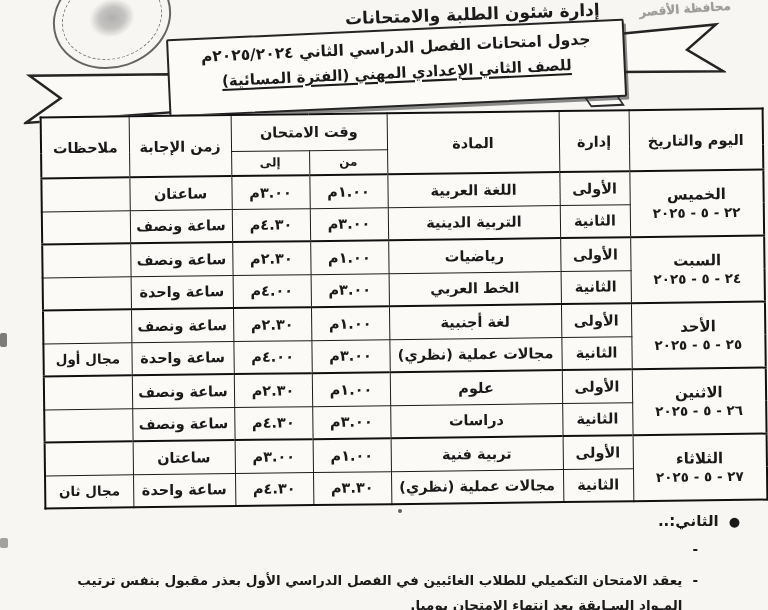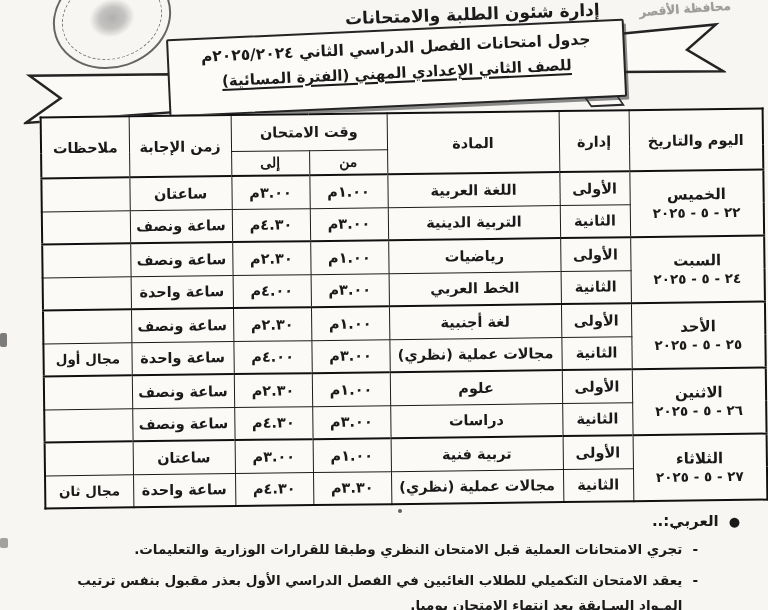--- a/index.html
+++ b/index.html
@@ -59,21 +59,21 @@
   .fold-r { right:108px; top:76px; transform:skewX(32deg); }
 
   
   .table-wrap { position:absolute; top:112px; left:42px; width:724px;
     transform:rotate(-0.7deg); }
   table { width:100%; border-collapse:collapse; direction:rtl;
     border:2.8px solid #101010; background:#fbfaf7; }
   th, td { border:1.5px solid #1c1c1c; text-align:center; vertical-align:middle;
     font-weight:bold; padding:1px 2px; }
   thead th { font-size:14.5px; height:36px; }
-  thead tr.sub th { height:25px; font-size:14px;font-family:Liberation Serif, serif; }
+  thead tr.sub th { height:25px; font-size:12px; }
   tbody td { height:33px; font-size:14.5px; }
   tbody tr.group-start td { border-top:2.8px solid #101010; }
   .day-cell { line-height:1.25; }
   .day-name { font-size:15px; font-weight:bold; }
   .day-date { font-size:13.5px; font-weight:bold; margin-top:1px; }
   .subject-cell { font-size:14.5px; }
   .note-cell { font-size:13.5px; }
 
   
   .notes { position:absolute; top:512px; right:28px; width:716px; direction:rtl; }
@@ -243,25 +243,24 @@
           <td class="duration-cell">ساعة واحدة</td>
           <td class="note-cell">مجال ثان</td>
         </tr>
       </tbody>
   </table>
 </div>
 
 <div class="notes">
   <div class="note-title-row">
     <span class="bullet">●</span>
-    <span>العربي:..</span>
+    <span>الثاني:..</span>
   </div>
   <div class="note-item">
     <span class="dash">-</span>
-    <span class="txt">تجري الامتحانات العملية قبل الامتحان النظري وطبقا للقرارات الوزارية والتعليمات.</span>
   </div>
   <div class="note-item">
     <span class="dash">-</span>
     <span class="txt">يعقد الامتحان التكميلي للطلاب الغائبين في الفصل الدراسي الأول بعذر مقبول بنفس ترتيب المـواد السـابقة بعد انتهاء الامتحان يوميا.</span>
   </div>
 </div>
 
 <div class="artifact a1"></div>
 <div class="artifact a2"></div>
 <div class="artifact a3"></div>

